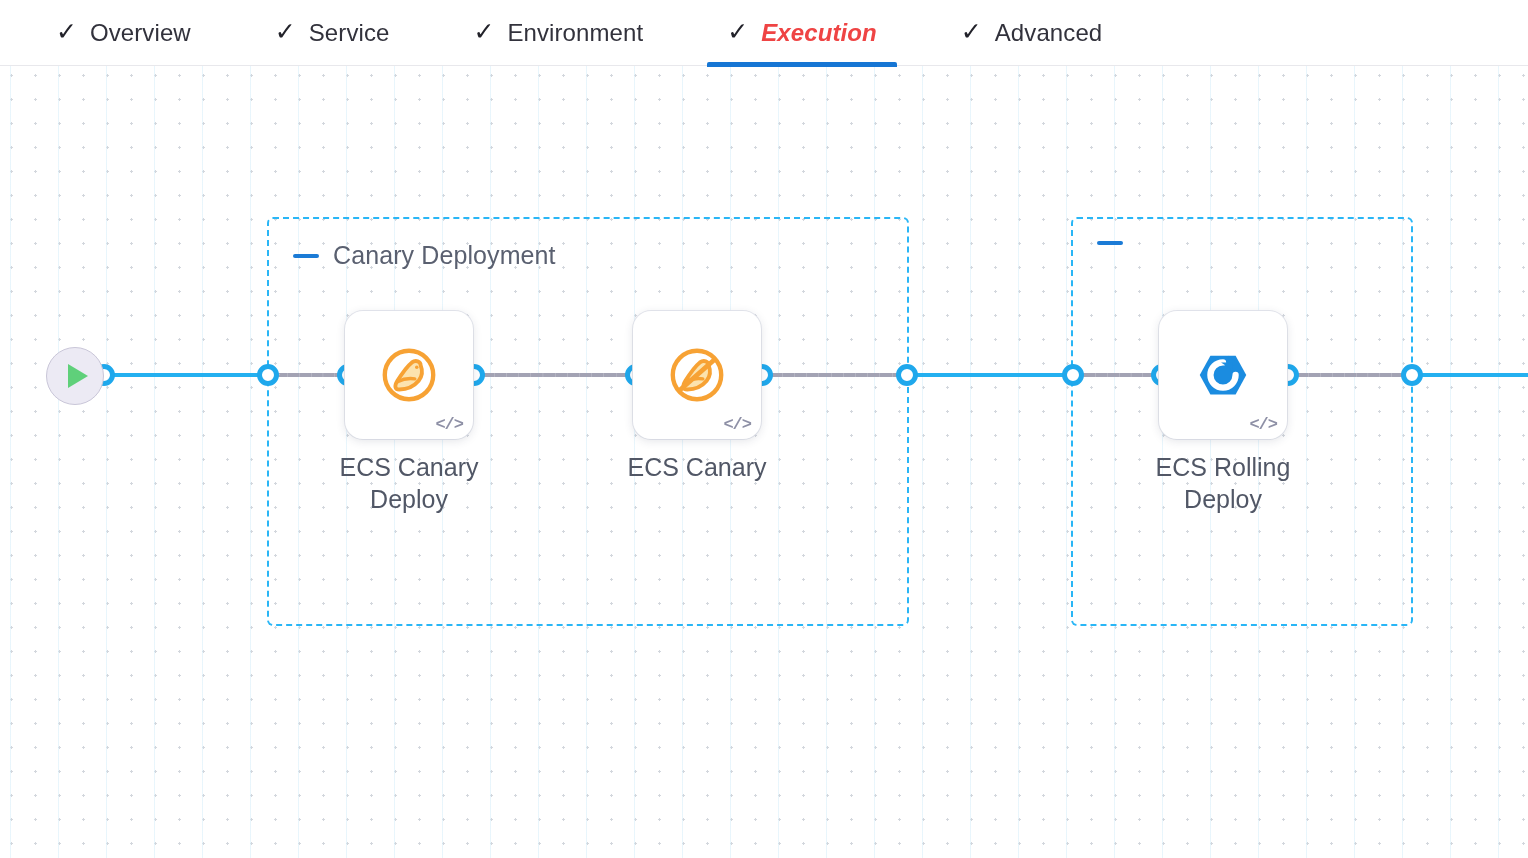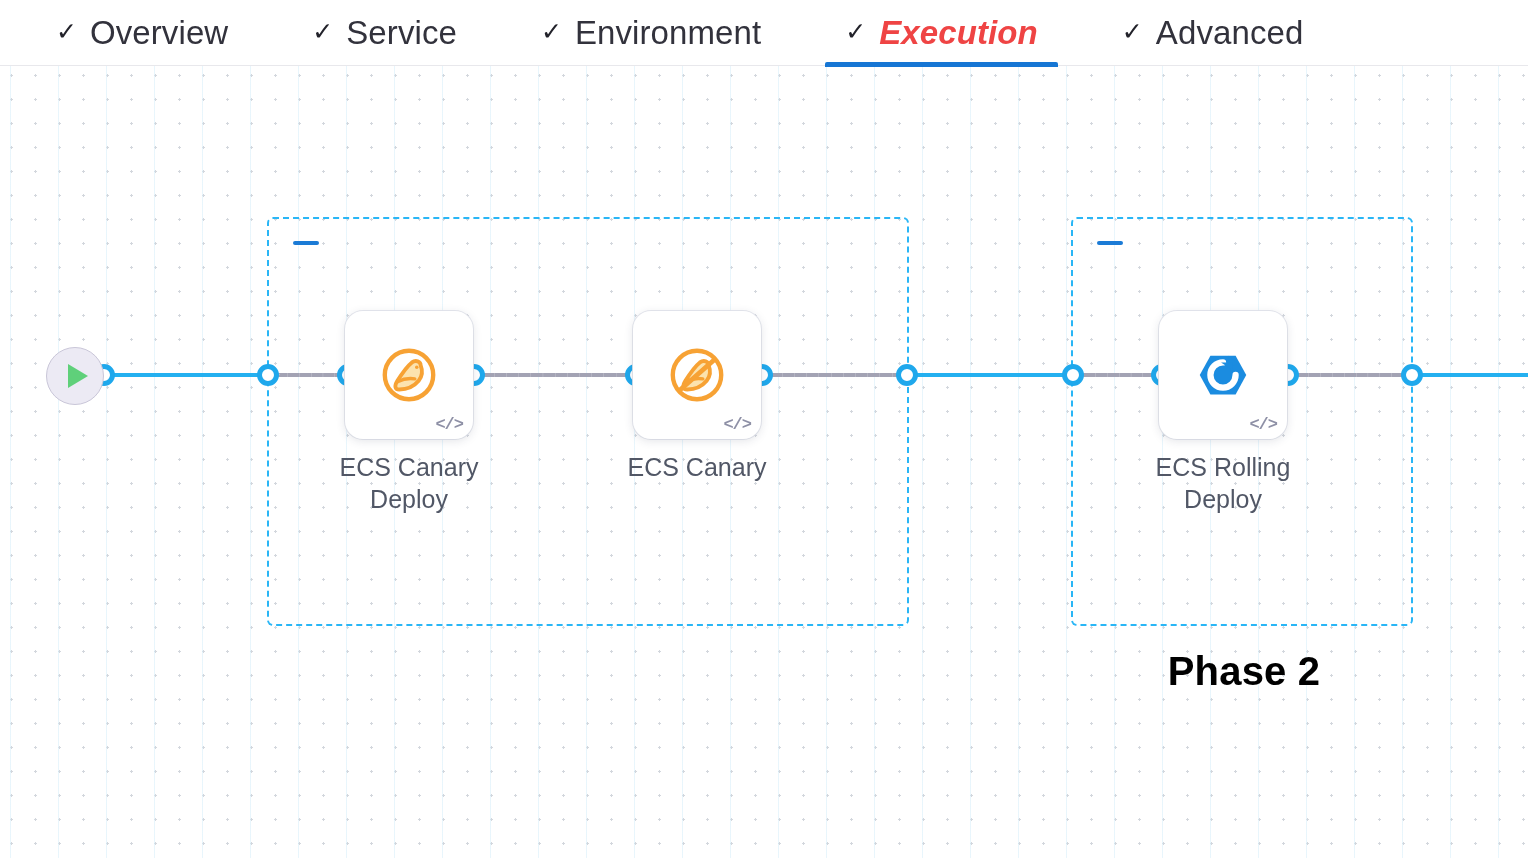--- a/index.html
+++ b/index.html
@@ -47,21 +47,21 @@
   .tab .tick {
     font-size: 25px;
     line-height: 1;
     color: #22222a;
     font-weight: 400;
     display: inline-block;
     transform: translateY(-1px);
   }
 
   .tab .tab-label {
-    font-size: 33px;
+    font-size: 24px;
     color: #32323c;
     letter-spacing: 0.1px;
     white-space: nowrap;
   }
 
   .tab.active .tab-label {
     color: #ef4444;
     font-weight: bold;
     font-style: italic;
   }
@@ -286,20 +286,21 @@
       <span class="tab-label">Advanced</span>
     </div>
 
   </div>
 
   <div class="canvas">
 
     <div class="group" id="group-canary">
       <div class="group-header">
         <span class="collapse-icon"></span>
+        <span class="group-title">Canary Deployment</span>
       </div>
     </div>
 
     <div class="group" id="group-primary">
       <div class="group-header">
         <span class="collapse-icon"></span>
       </div>
     </div>
 
     <div class="wires">
@@ -373,16 +374,15 @@
         <path d="M38 12 L47 20 L36 25 Z" fill="#1b8ce0"></path>
         <path d="M30 19 L42 19 L42 27 Z" fill="#1b8ce0"></path>
       </svg>
       <span class="code-badge">&lt;/&gt;</span>
     </div>
     <div class="node-label" id="label-rolling-deploy">
       <div>ECS Rolling</div>
       <div>Deploy</div>
     </div>
 
-    <div class="phase-label" id="phase-2">Phase 2</div>
 
   </div>
 </div>
 
 </body></html>

